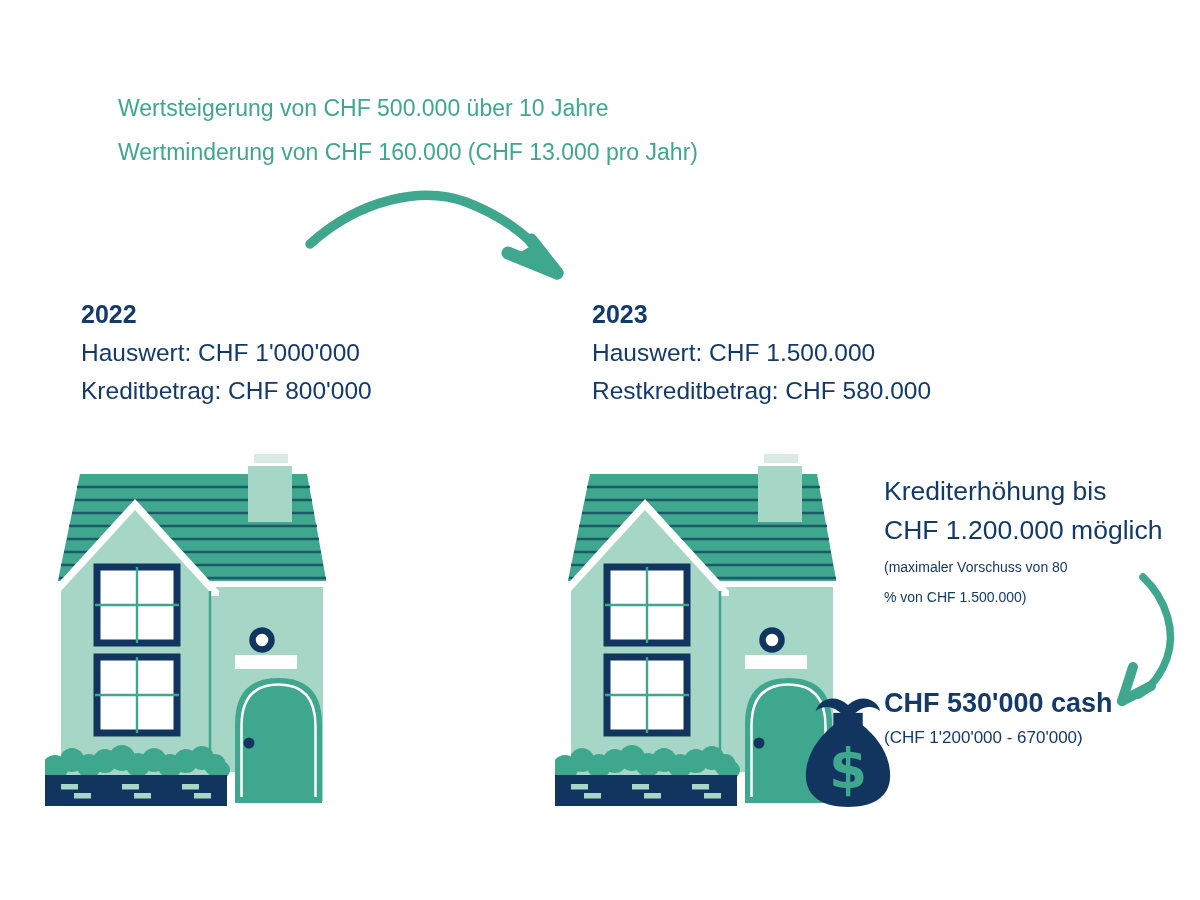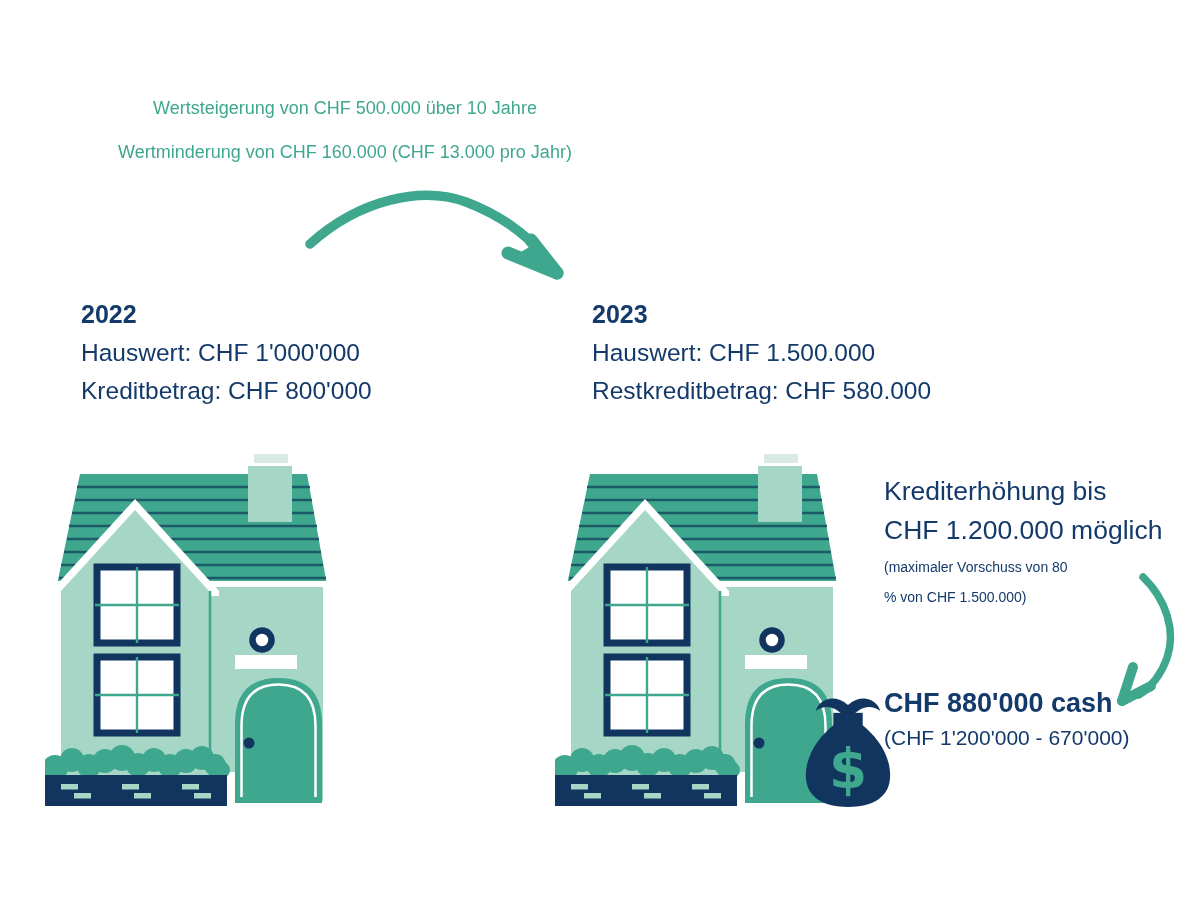--- a/index.html
+++ b/index.html
@@ -3,32 +3,32 @@
 <meta charset="utf-8">
 <style>
   :root{
     --teal:#3ea78e; --navy:#143a6b; --ink:#11355f; --wall:#a6d6c5;
     --roof-line:#1d5a68; --cap:#d9eae3; --bg:#ffffff;
   }
   html,body{margin:0;padding:0;background:#e8e8e8;}
   body{font-family:"Liberation Sans", sans-serif;}
   .canvas{position:relative;width:1200px;height:900px;background:var(--bg);overflow:hidden;margin:0 auto;}
   .abs{position:absolute;}
-  .annotation{left:118px;top:86px;color:var(--teal);font-size:18px;line-height:44px;white-space:nowrap;text-align:center;}
+  .annotation{left:118px;top:86px;color:var(--teal);font-size:23px;line-height:44px;white-space:nowrap;}
   .year-col{font-size:24.5px;line-height:38.5px;color:var(--navy);white-space:nowrap;}
   .year-col .year{font-weight:bold;font-size:25px;}
   .col-left{left:81px;top:295px;}
   .col-right{left:592px;top:295px;}
   .credit-note{left:884px;top:472px;color:var(--navy);white-space:nowrap;}
   .credit-note .big{font-size:26.5px;line-height:39px;}
   .credit-note .small{font-size:14px;line-height:30px;}
   .credit-note .small.first{margin-top:2px;}
   .cash-note{left:884px;top:686px;color:var(--navy);white-space:nowrap;}
   .cash-note .headline{font-size:27px;font-weight:bold;line-height:34px;}
-  .cash-note .sub{font-size:21px;line-height:32px;margin-top:2px;}
+  .cash-note .sub{font-size:17px;line-height:32px;margin-top:2px;}
   .house{left:45px;top:454px;width:290px;height:356px;}
   .house.second{left:555px;}
   .moneybag{left:799px;top:696px;width:98px;height:116px;}
   .arrow-layer{left:0;top:0;width:1200px;height:900px;pointer-events:none;}
   
   .f-teal{fill:var(--teal);} .f-wall{fill:var(--wall);} .f-ink{fill:var(--ink);}
   .f-white{fill:#fff;} .f-cap{fill:var(--cap);}
   .s-roofline{stroke:var(--roof-line);stroke-width:2.6;}
   .s-navy{stroke:var(--ink);} .s-white{stroke:#fff;}
   .s-tealthin{stroke:var(--teal);stroke-width:2.5;}
@@ -145,21 +145,21 @@
   </svg>
 
   <div class="abs credit-note">
     <div class="big">Krediterhöhung bis</div>
     <div class="big">CHF 1.200.000 möglich</div>
     <div class="small first">(maximaler Vorschuss von 80</div>
     <div class="small">% von CHF 1.500.000)</div>
   </div>
 
   <div class="abs cash-note">
-    <div class="headline">CHF 880'000 cash</div>
+    <div class="headline">CHF 530'000 cash</div>
     <div class="sub">(CHF 1'200'000 - 670'000)</div>
   </div>
 
   <svg class="abs moneybag" viewBox="0 0 100 118">
     <path class="f-ink" d="M50,26 C40,11 28,7 17,15 C21,3 36,-3 50,9 C64,-3 79,3 83,15 C72,7 60,11 50,26 Z"></path>
     <rect class="f-ink" x="35" y="17" width="30" height="14"></rect>
     <path class="f-ink" d="M36,29 L64,29 C79,41 93,59 93,81 C93,104 74,113 50,113 C26,113 7,104 7,81 C7,59 21,41 36,29 Z"></path>
     <text class="f-teal" x="50" y="94" text-anchor="middle" font-size="56" font-weight="bold" font-family="DejaVu Sans, sans-serif">$</text>
   </svg>
 

